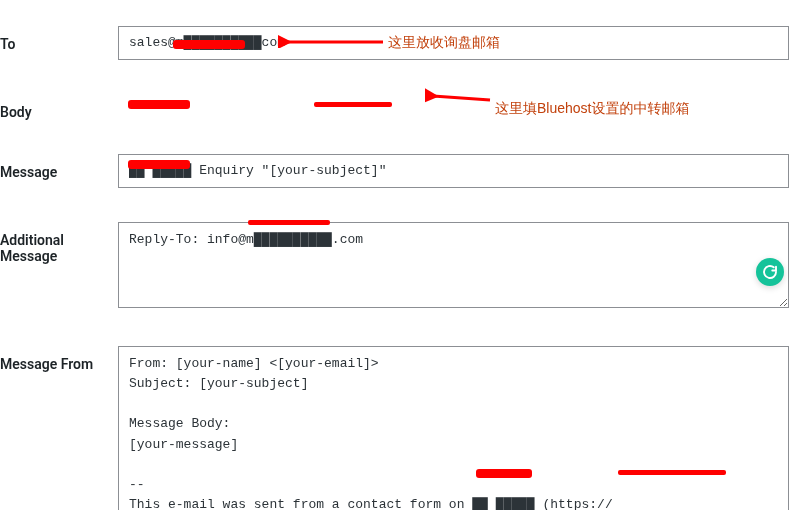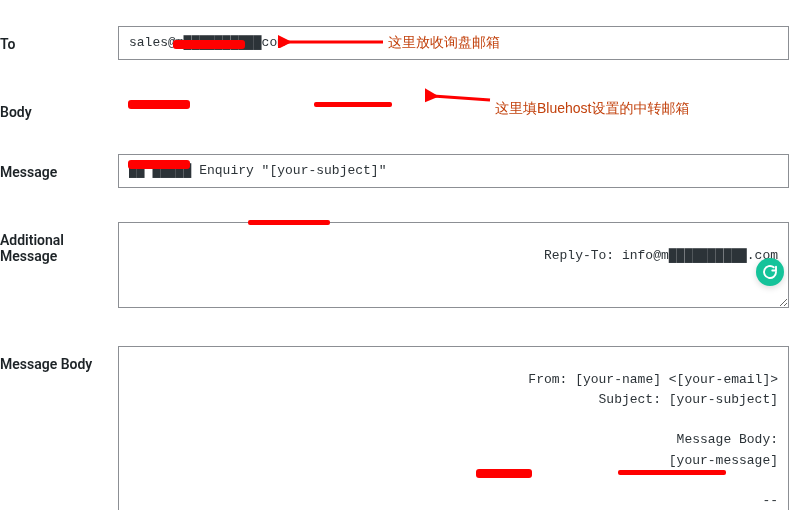--- a/index.html
+++ b/index.html
@@ -38,27 +38,26 @@
       font-family: "Courier New", monospace;
       font-size: 13px;
       color: #2c3338;
       line-height: 1.6;
       min-height: 34px;
     }
     .textarea-input {
       width: 100%;
       border: 1px solid #8c8f94;
       background: #fff;
-      padding: 23px 10px;
+      padding: 7px 10px;
       font-family: "Courier New", monospace;
       font-size: 13px;
       color: #2c3338;
       line-height: 1.55;
       resize: vertical;
-      text-align: right;
     }
     .head-ta { height: 86px; }
     .body-ta { height: 188px; }
     
     .red-scribble {
       position: absolute;
       background: #ff0000;
       height: 5px;
       border-radius: 2px;
       pointer-events: none;
@@ -115,21 +114,21 @@
 
   <div class="form-row">
     <div class="label-col" style="white-space:pre-line;">Additional
 Message</div>
     <div class="input-col">
       <textarea class="textarea-input head-ta" style="">Reply-To: info@m██████████.com</textarea>
     </div>
   </div>
 
   <div class="form-row">
-    <div class="label-col">Message Body</div>
+    <div class="label-col">Message From</div>
     <div class="input-col">
       <textarea class="textarea-input body-ta" style="">From: [your-name] &lt;[your-email]&gt;
 Subject: [your-subject]
 
 Message Body:
 [your-message]
 
 --
 This e-mail was sent from a contact form on ██ █████ (https://██████████████████.com)</textarea>
     </div>

